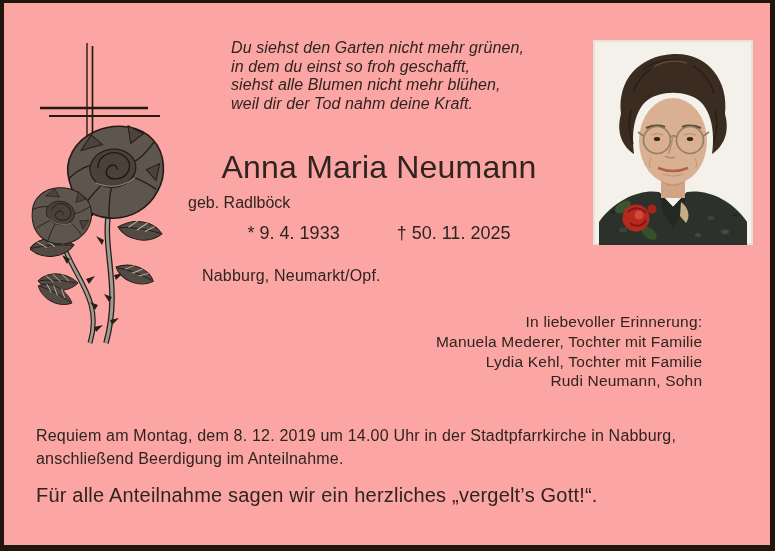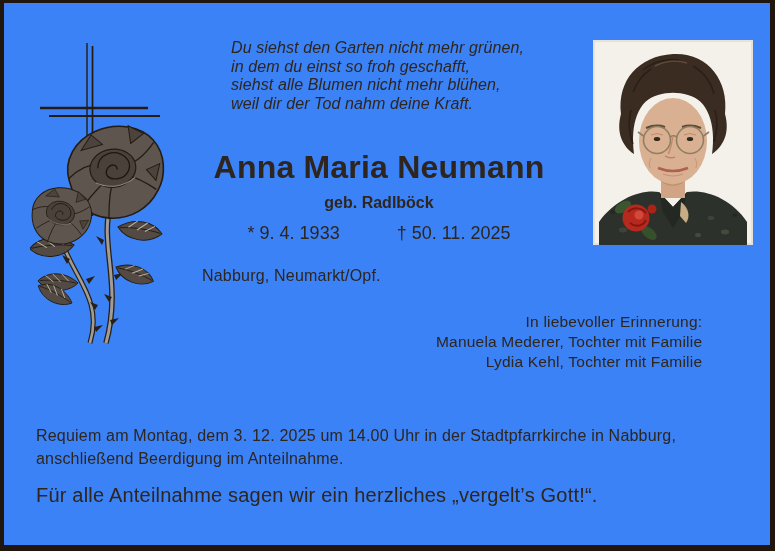--- a/index.html
+++ b/index.html
@@ -1,47 +1,46 @@
 <!DOCTYPE html>
 <html><head>
 <meta charset="utf-8">
 <style>
   html,body{margin:0;padding:0;background:#ffffff;}
   .page{
     position:relative;
     width:775px;height:551px;
     box-sizing:border-box;
-    background:#3b82f6;
+    background:#fca5a5;
     border-style:solid;
     border-color:#20160d;
     border-width:3px 5px 6px 4px;
     overflow:hidden;
     font-family:"Liberation Sans", sans-serif;
     color:#2e251e;
   }
   .abs{position:absolute;}
   .b{font-weight:normal;}
   .poem{
     left:227px;top:36px;
     font-style:italic;
     font-size:16px;line-height:18.6px;
     letter-spacing:0.1px;
     white-space:nowrap;
   }
   .deceased-name{
     left:184px;top:146px;width:382px;
     text-align:center;
-    font-size:32px;font-weight:bold;
+    font-size:32px;font-weight:normal;
     letter-spacing:0.2px;
     white-space:nowrap;
   }
   .maiden{
     left:184px;top:191px;width:382px;
-    text-align:center;
-    font-size:16px;font-weight:bold;
+    font-size:16px;font-weight:normal;
   }
   .dates{
     left:184px;top:220px;width:382px;
     display:flex;justify-content:center;gap:57px;
     font-size:18px;
     white-space:nowrap;
   }
   .residence{
     left:198px;top:264px;
     font-size:16px;letter-spacing:0.2px;
@@ -199,22 +198,25 @@
   </div>
 
   <div class="abs mourners">
     <div>In liebevoller Erinnerung:</div>
     <div>
       <span class="b">Manuela Mederer,</span><span> Tochter mit Familie</span>
     </div>
     <div>
       <span class="b">Lydia Kehl,</span><span> Tochter mit Familie</span>
     </div>
+    <div>
+      <span class="b">Rudi Neumann,</span><span> Sohn</span>
+    </div>
   </div>
 
   <div class="abs funeral">
-    <div>Requiem am Montag, dem 3. 12. 2025 um 14.00 Uhr in der Stadtpfarrkirche in Nabburg,</div>
+    <div>Requiem am Montag, dem 8. 12. 2019 um 14.00 Uhr in der Stadtpfarrkirche in Nabburg,</div>
     <div>anschließend Beerdigung im Anteilnahme.</div>
   </div>
 
   <div class="abs thanks">Für alle Anteilnahme sagen wir ein herzliches „vergelt’s Gott!“.</div>
 
 </div>
 
 </body></html>

